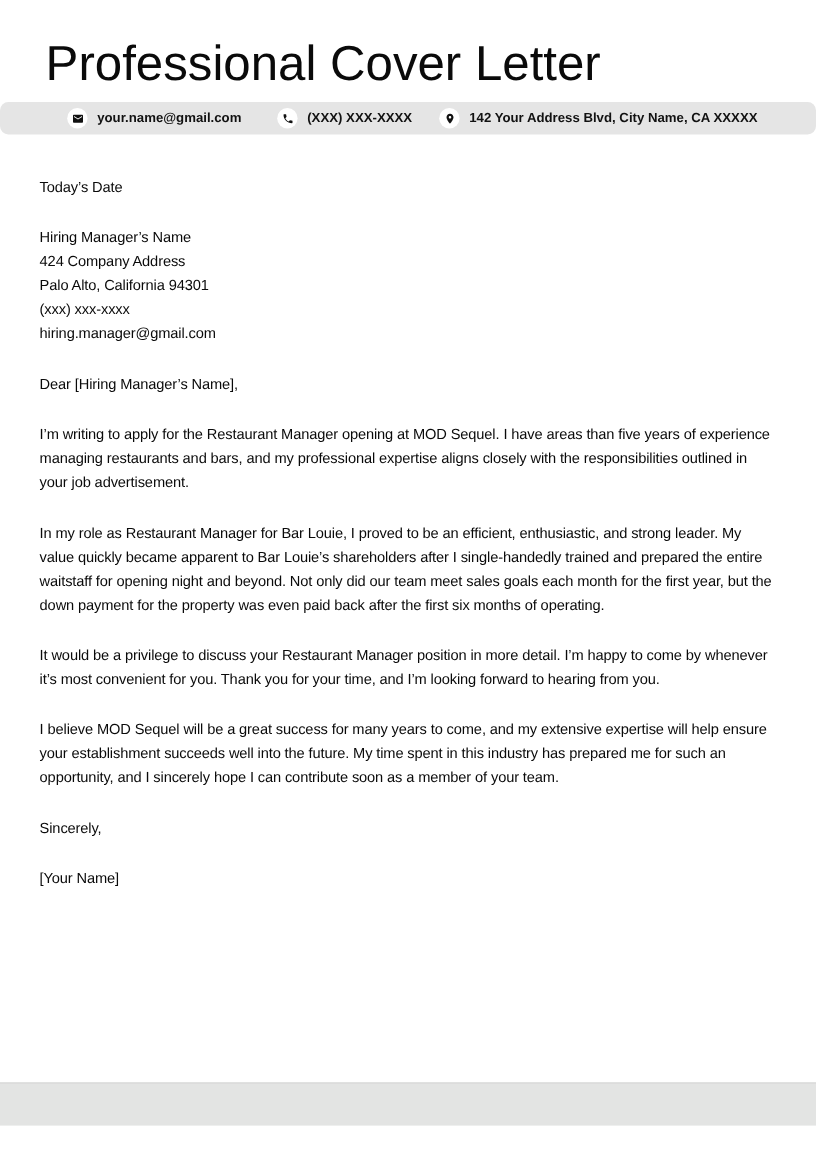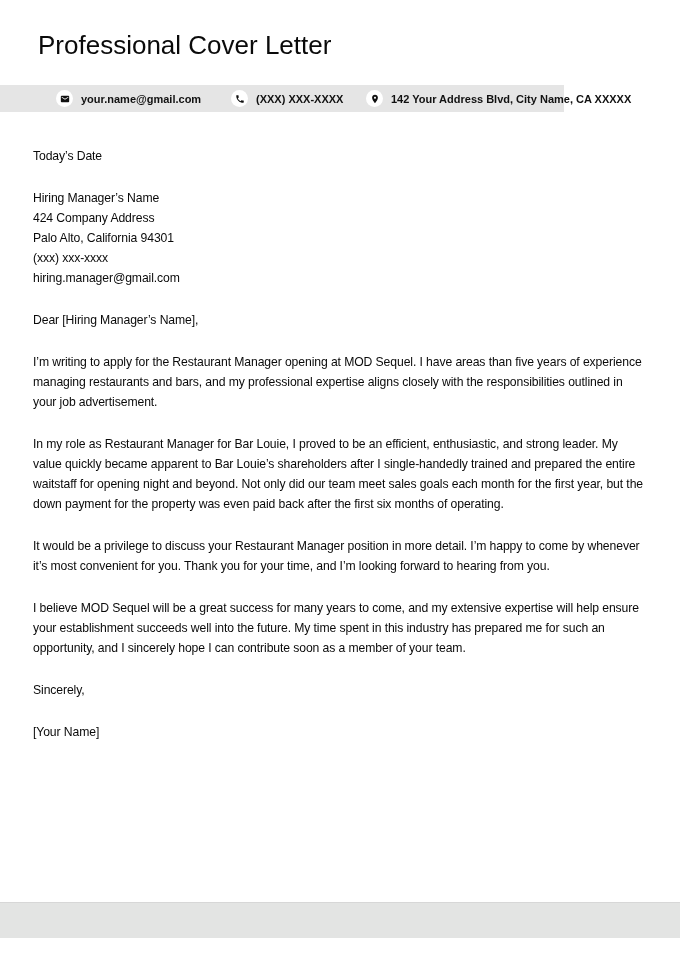--- a/index.html
+++ b/index.html
@@ -10,33 +10,34 @@
     position: relative;
     overflow: hidden;
   }
   .page { position: relative; width: 680px; height: 962px; background: #ffffff; }
 
   
   .doc-title {
     position: absolute;
     left: 38px;
     top: 30px;
-    font-size: 26px;
+    font-size: 41px;
     font-weight: 400;
     letter-spacing: 0px;
     color: #0a0a0a;
     white-space: nowrap;
   }
 
   
   .contact-bar {
     position: absolute;
     left: 0; top: 85px;
-    width: 564px; height: 27px;
+    width: 680px; height: 27px;
     background: #e5e5e5;
+    border-radius: 7px;
   }
   .contact-item {
     position: absolute;
     top: 0; height: 27px;
     display: flex;
     align-items: center;
     gap: 8px;
   }
   .contact-item.email   { left: 56px;  }
   .contact-item.phone   { left: 231px; }

